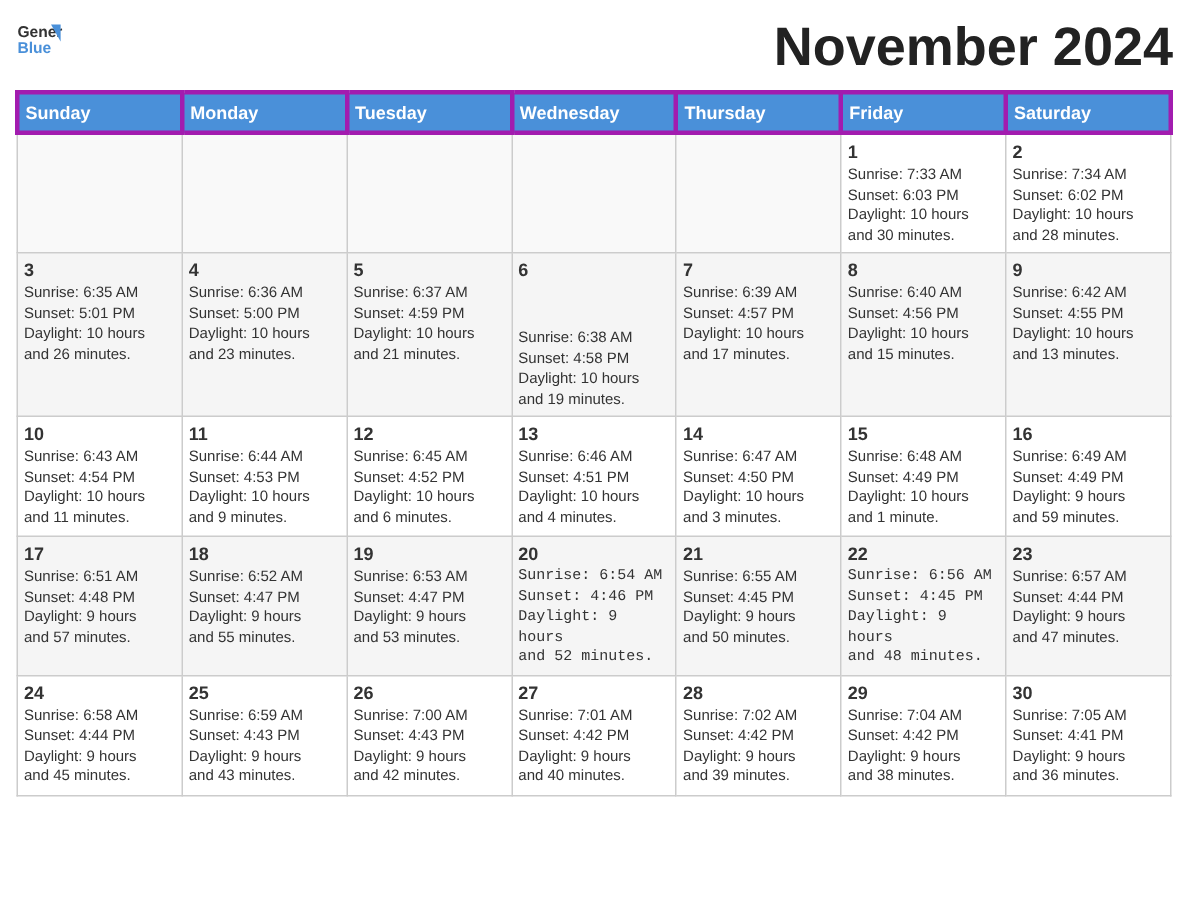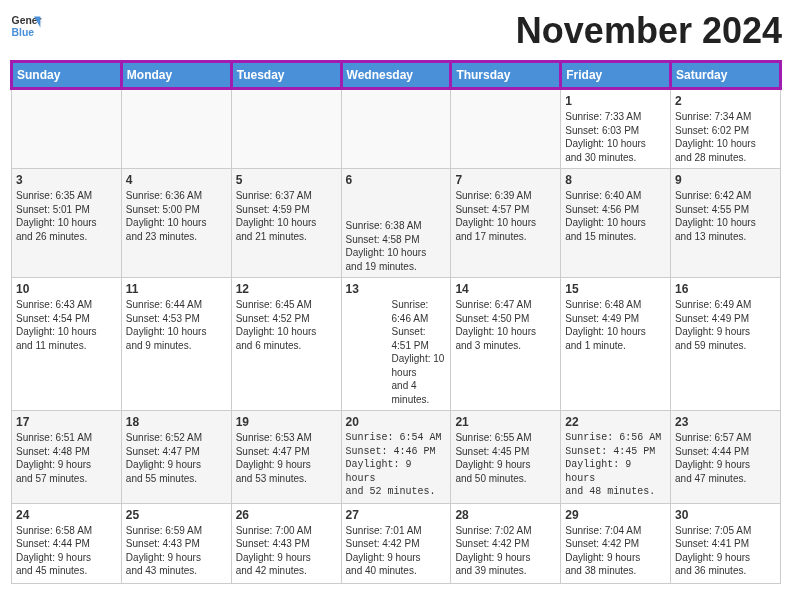--- a/index.html
+++ b/index.html
@@ -186,21 +186,21 @@
         </td>
         <td>
           <div class="day-number">12</div>
           <div class="day-info" style="white-space: pre-line;">Sunrise: 6:45 AM
 Sunset: 4:52 PM
 Daylight: 10 hours
 and 6 minutes.</div>
         </td>
         <td>
           <div class="day-number">13</div>
-          <div class="day-info" style="white-space: pre-line; margin-left: 46px;">Sunrise: 6:46 AM
+          <div class="day-info" style="white-space: pre-line;">Sunrise: 6:46 AM
 Sunset: 4:51 PM
 Daylight: 10 hours
 and 4 minutes.</div>
         </td>
         <td>
           <div class="day-number">14</div>
           <div class="day-info" style="white-space: pre-line;">Sunrise: 6:47 AM
 Sunset: 4:50 PM
 Daylight: 10 hours
 and 3 minutes.</div>

